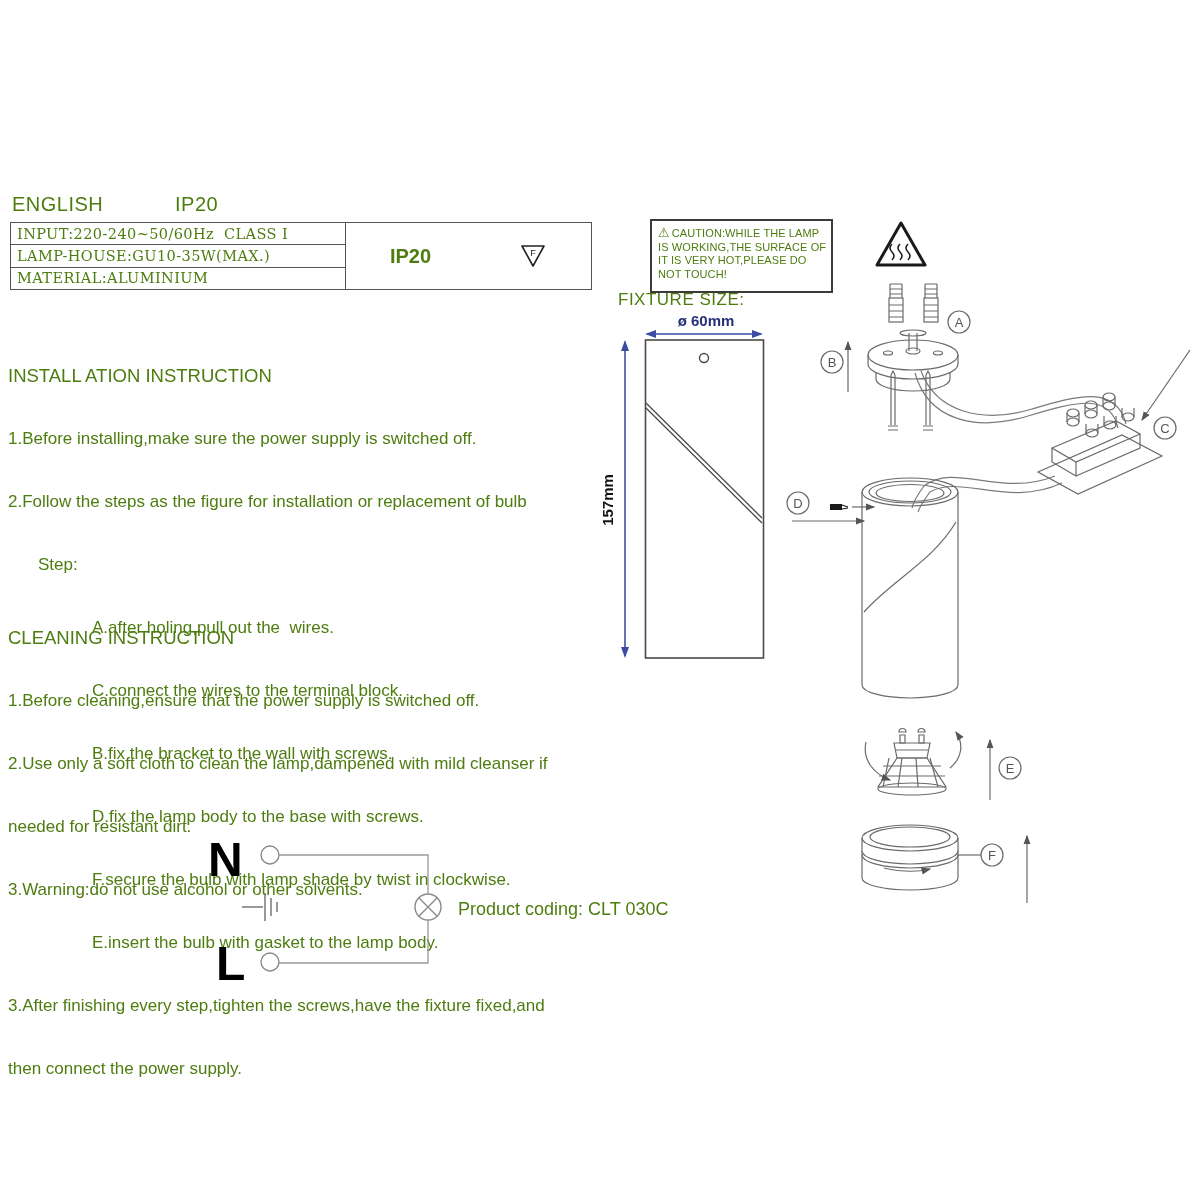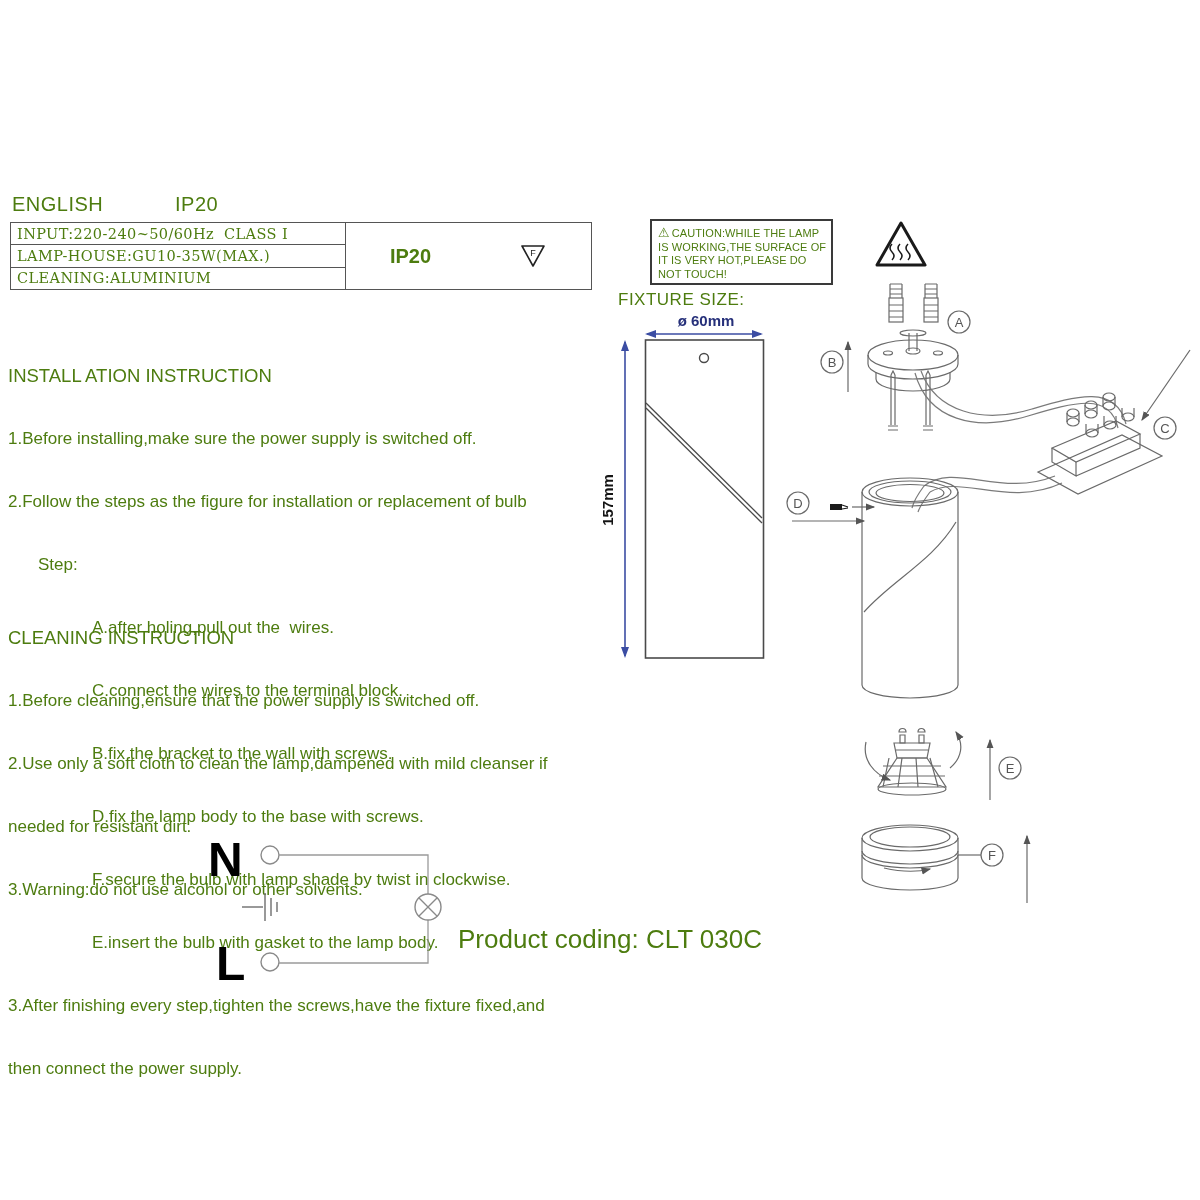--- a/index.html
+++ b/index.html
@@ -12,48 +12,48 @@
   .spec-left{width:334px;border-right:1.5px solid #555;display:flex;flex-direction:column;}
   .spec-left .cell{flex:1;display:flex;align-items:center;padding-left:6px;border-bottom:1.5px solid #555;
        font-family:"DejaVu Serif",serif;font-size:14.5px;letter-spacing:.4px;white-space:pre;}
   .spec-left .cell:last-child{border-bottom:none;}
   .spec-right{flex:1;display:flex;flex-direction:column;}
   .spec-right .rrow{flex:1;display:flex;align-items:center;justify-content:space-around;border-bottom:1.5px solid #555;}
   .spec-right .rrow:last-child{border-bottom:none;}
   .ip-big{font-weight:bold;font-size:20px;}
   .ce{font-family:"DejaVu Sans",sans-serif;font-size:23px;letter-spacing:5px;}
   
-  .caution-box{position:absolute;left:650px;top:219px;width:183px;height:66px;border:2px solid #3a3a3a;
+  .caution-box{position:absolute;left:650px;top:219px;width:183px;height:74px;border:2px solid #3a3a3a;
        box-sizing:border-box;padding:5px 4px 2px 6px;font-size:11px;line-height:13.5px;letter-spacing:.1px;}
   .warn-glyph{font-family:"DejaVu Sans",sans-serif;font-size:13px;margin-right:2px;}
   
   .block{position:absolute;white-space:pre;font-size:17px;line-height:21px;}
   .block .title{font-size:18.5px;}
   .ind1{padding-left:30px;}
   .ind2{padding-left:84px;}
   .cind{padding-left:40px;}
   .fixture-title{position:absolute;left:618px;top:290px;font-size:17px;letter-spacing:.5px;}
-  .product{position:absolute;left:458px;top:924px;font-size:26px;}
+  .product{position:absolute;left:458px;top:899px;font-size:18px;}
   svg{position:absolute;overflow:visible;}
   svg text{font-family:"Liberation Sans",sans-serif;}
   .lblc{fill:#555;font-size:13px;}
 </style>
 </head>
 <body>
 
 <div class="canvas">
 
   <div class="abs hdr" style="left:12px;top:193px;">ENGLISH</div>
   <div class="abs hdr" style="left:175px;top:193px;">IP20</div>
 
   <div class="spec-table">
     <div class="spec-left">
       <div class="cell">INPUT:220-240~50/60Hz  CLASS I</div>
       <div class="cell">LAMP-HOUSE:GU10-35W(MAX.)</div>
-      <div class="cell">CLEANING:ALUMINIUM</div>
+      <div class="cell">MATERIAL:ALUMINIUM</div>
     </div>
     <div class="spec-right">
       <div class="rrow">
         <span class="ip-big">IP20</span>
         <svg width="28" height="26" viewBox="0 0 28 26" style="position:static;">
           <path d="M3 3 H25 L14 23 Z" fill="none" stroke="#222" stroke-width="1.6" stroke-linejoin="round"></path>
           <text x="14" y="13" text-anchor="middle" font-size="9" fill="#222">F</text>
         </svg>
       </div>
     </div>

